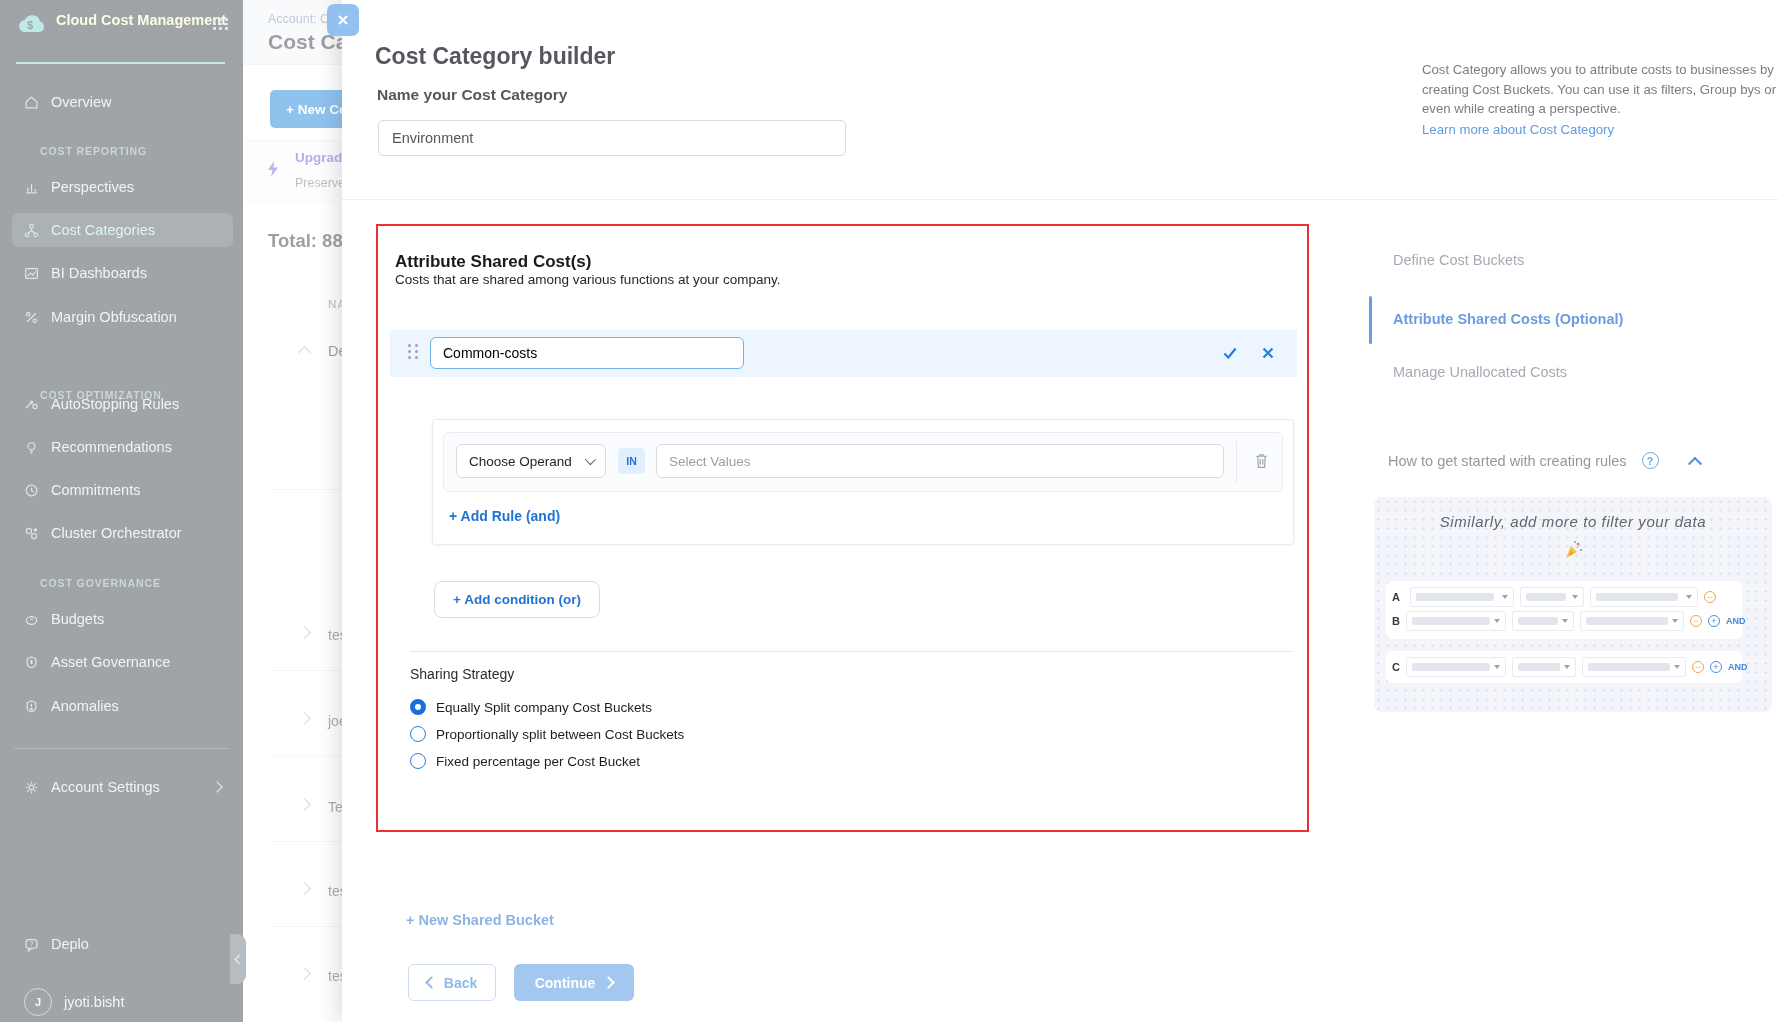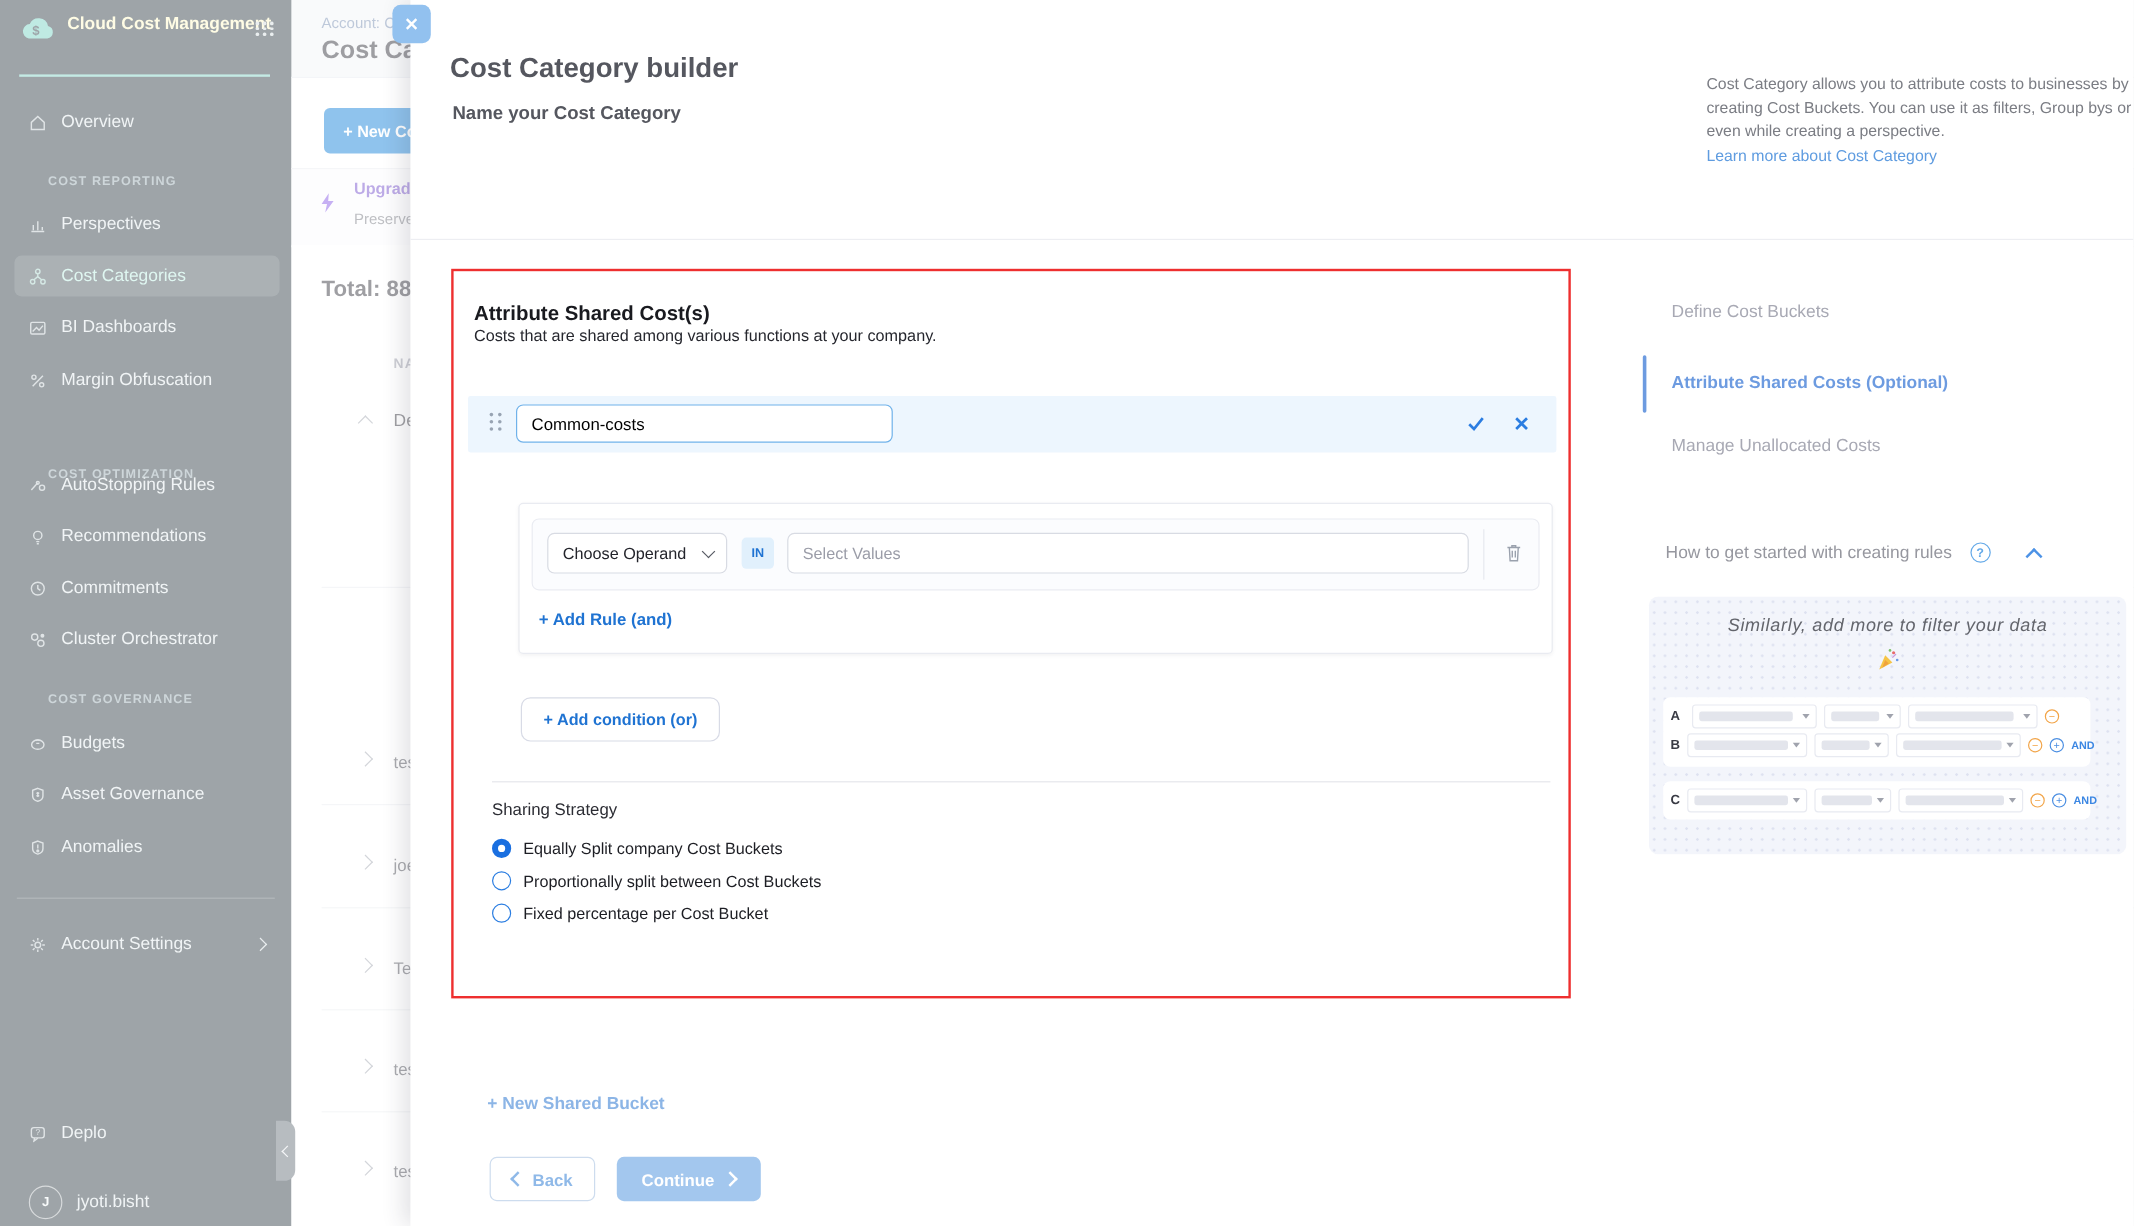--- a/index.html
+++ b/index.html
@@ -312,20 +312,21 @@
 
   <button class="closebtn">
     <svg width="14" height="14" viewBox="0 0 14 14">
         <path d="M3 3l8 8M11 3l-8 8" stroke="#fff" stroke-width="2" fill="none"></path>
       </svg>
   </button>
 
   <section class="drawer">
     <h1 class="d-title">Cost Category builder</h1>
     <div class="d-name-label">Name your Cost Category</div>
+    <input class="d-name-input" value="Environment" style="">
 
     <div class="d-info">
       <span>Cost Category allows you to attribute costs to businesses by creating Cost Buckets. You can use it as filters, Group bys or even while creating a perspective.</span><br>
       <a href="#">Learn more about Cost Category</a>
     </div>
     <div class="d-topdivider"></div>
 
     <div class="redbox"></div>
 
     <h2 class="sc-title">Attribute Shared Cost(s)</h2>

